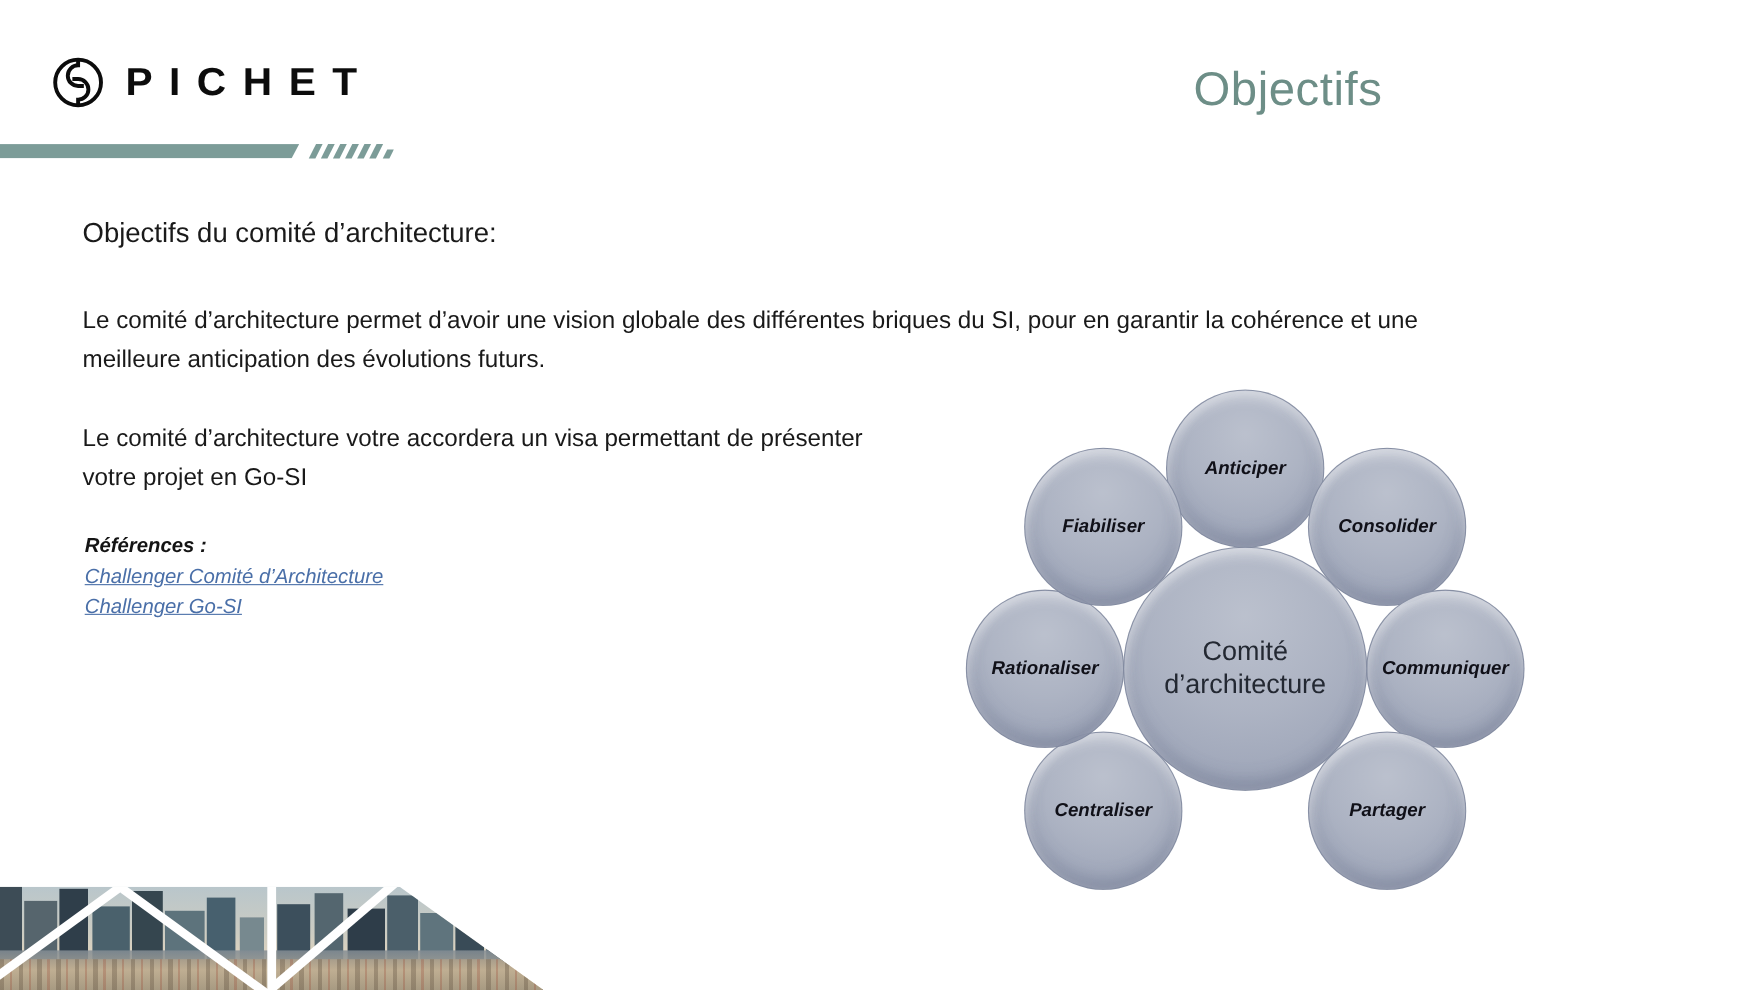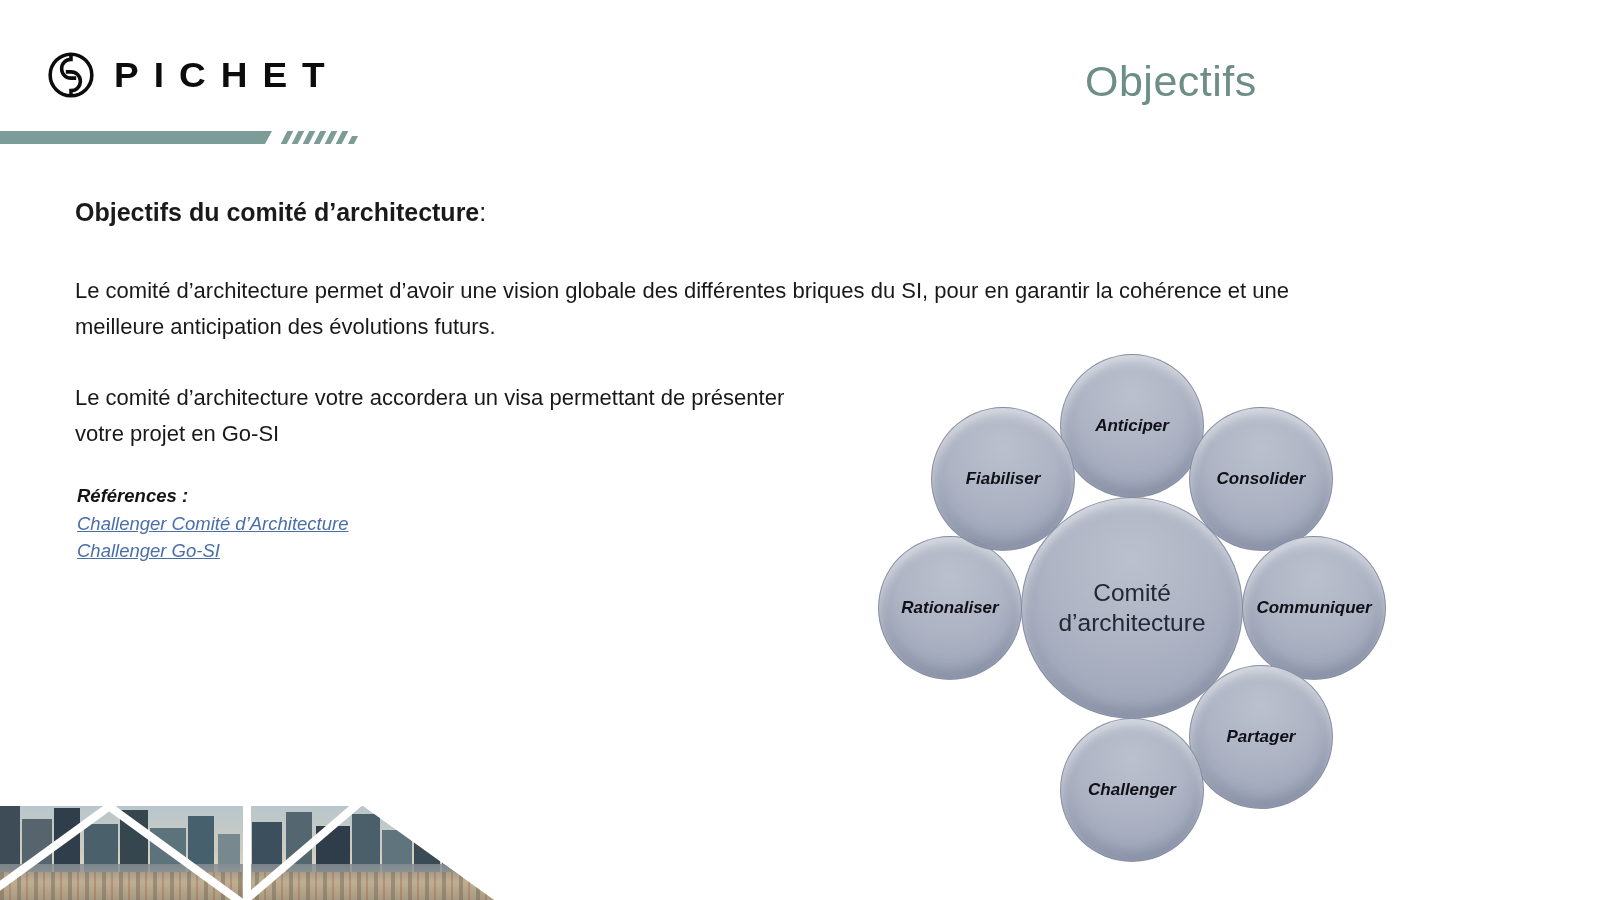--- a/index.html
+++ b/index.html
@@ -23,21 +23,21 @@
   .slashes { display:flex; margin-left:12px; gap:5px; align-items:center; }
   .slash { width:6px; height:13px; background:#7c9c98; transform:skewX(-27deg); }
   .slash:last-child { height:8px; align-self:flex-end; }
   .page-title {
     position:absolute; left:1085px; top:57px; margin:0;
     font-size:43px; font-weight:normal; color:#6d8e87; letter-spacing:0.5px;
   }
 
   
   .heading { position:absolute; left:75px; top:198px; margin:0; font-size:25px; }
-  .heading .bold { font-weight:bold; }
+  .heading .bold { font-weight:normal; }
   .heading .colon { font-weight:normal; }
   .para { position:absolute; margin:0; font-size:22px; line-height:36px; color:#191919; }
   .para1 { left:75px; top:273px; width:1300px; }
   .para2 { left:75px; top:380px; width:720px; }
   .refs { position:absolute; left:77px; top:482px; font-size:18.5px; line-height:27.5px; }
   .refs-label { font-style:italic; font-weight:bold; color:#141414; }
   .ref-link { display:block; font-style:italic; color:#4a6fa8; text-decoration:underline; cursor:pointer; }
 
   
   .diagram { position:absolute; left:861px; top:345px; width:540px; height:520px; }
@@ -145,22 +145,22 @@
       </div>
     <div class="circle sat pos-tr">
       <span>Consolider</span>
       </div>
     <div class="circle sat pos-right">
       <span>Communiquer</span>
       </div>
     <div class="circle sat pos-br">
       <span>Partager</span>
       </div>
-    <div class="circle sat pos-bottom">
-      <span>Challenger</span>
+    <div class="circle sat pos-bl">
+      <span>Centraliser</span>
       </div>
     <div class="circle sat pos-left">
       <span>Rationaliser</span>
       </div>
     <div class="circle hub">
       <div>Comité</div>
       <div>d’architecture</div>
     </div>
     <div class="circle sat pos-tl">
       <span>Fiabiliser</span>

